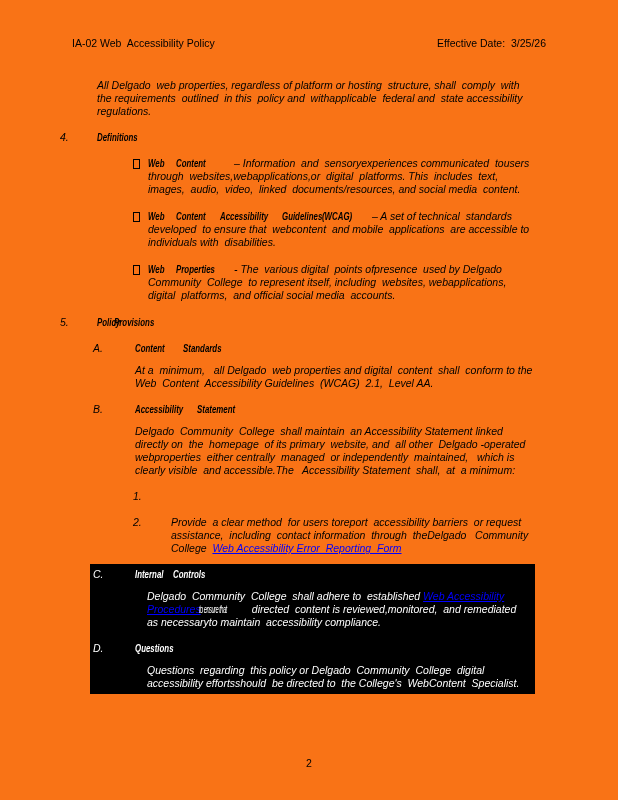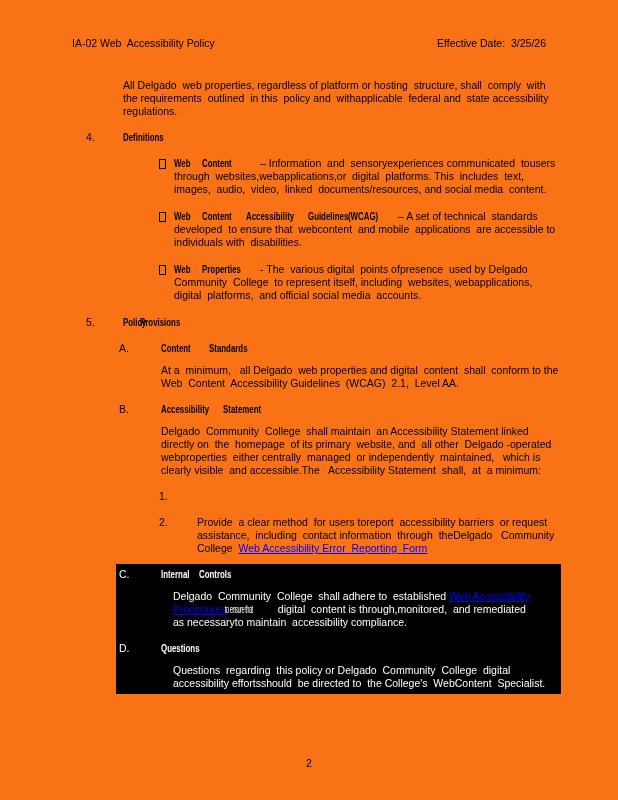--- a/index.html
+++ b/index.html
@@ -3,21 +3,21 @@
 <meta charset="utf-8">
 <style>
   html,body{margin:0;padding:0;background:#e8e8e8;}
   .page{
     width:618px;height:800px;background:#f97316;position:relative;
     font-family:"Liberation Sans","DejaVu Sans",sans-serif;
     font-size:10.5px;line-height:13px;color:#000;overflow:hidden;
     margin:0 auto;
   }
   .hdr{position:absolute;top:37px;left:72px;right:72px;display:flex;justify-content:space-between;white-space:pre;}
-  .content{position:absolute;top:79px;left:86px;width:486px;}
+  .content{position:absolute;top:79px;left:60px;width:486px;font-style:italic;}
   .blk{white-space:pre;}
   .row{display:flex;white-space:pre;}
   .n{flex:0 0 auto;display:inline-block;}
   .w37{width:37px;} .w38{width:38px;} .w42{width:42px;}
   .slot{display:inline-block;vertical-align:baseline;}
   .s28{width:28px;} .s38{width:17px;text-align:right;} .s44{width:44px;} .s45{width:38px;}
   .s48{width:48px;} .s50{width:50px;} .s56{width:40px;} .s58{width:58px;} .s62{width:62px;}
   .cb{display:inline-block;transform:scaleX(0.75);transform-origin:0 60%;font-weight:bold;white-space:pre;}
   .c{display:inline-block;transform:scaleX(0.78);transform-origin:0 60%;white-space:pre;}
   .ml33{margin-left:33px;} .ml37{margin-left:37px;} .ml42{margin-left:54px;} .ml73{margin-left:73px;} .ml75{margin-left:75px;}
@@ -107,21 +107,21 @@
 College  </span><a class="lnk" style="color:#0000FF;">Web Accessibility Error  Reporting  Form</a></div>
     </div>
 
     <div class="hl" style="background:#000000;color:#FFFFFF;">
       <div class="row mb9">
         <span class="n w42">C.</span>
         <span class="slot s45"><span class="cb">Internal</span></span>
         <span class="cb">Controls</span>
       </div>
       <div class="blk ml42 mb13"><span class="tx">Delgado  Community  College  shall adhere to  established </span><a class="lnk" style="color:#0000FF;">Web Accessibility
-Procedures</a><span class="ov">to ensure that</span><span class="tx"> digital  content is through,monitored,  and remediated
+Procedures</a><span class="ov">to ensure that</span><span class="tx"> directed  content is reviewed,monitored,  and remediated
 as necessaryto maintain  accessibility compliance.</span></div>
       <div class="row mb9">
         <span class="n w42">D.</span>
         <span class="cb">Questions</span>
       </div>
       <div class="blk ml42">Questions  regarding  this policy or Delgado  Community  College  digital
 accessibility effortsshould  be directed to  the College's  WebContent  Specialist.</div>
     </div>
 
   </div>

